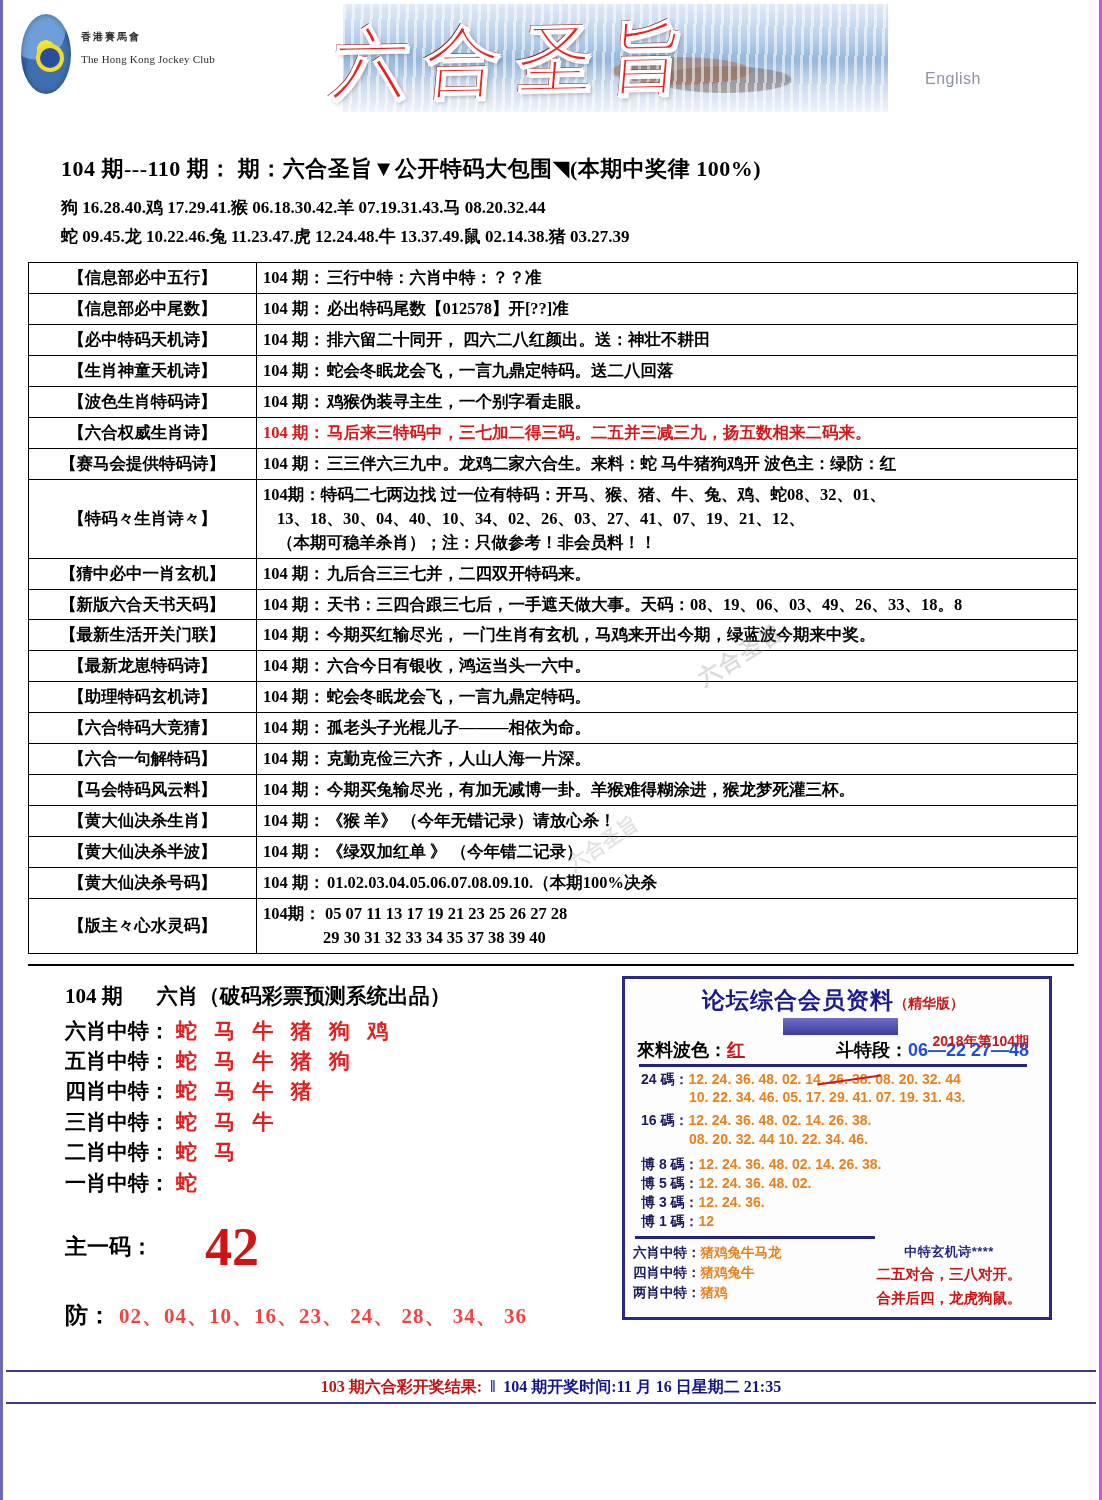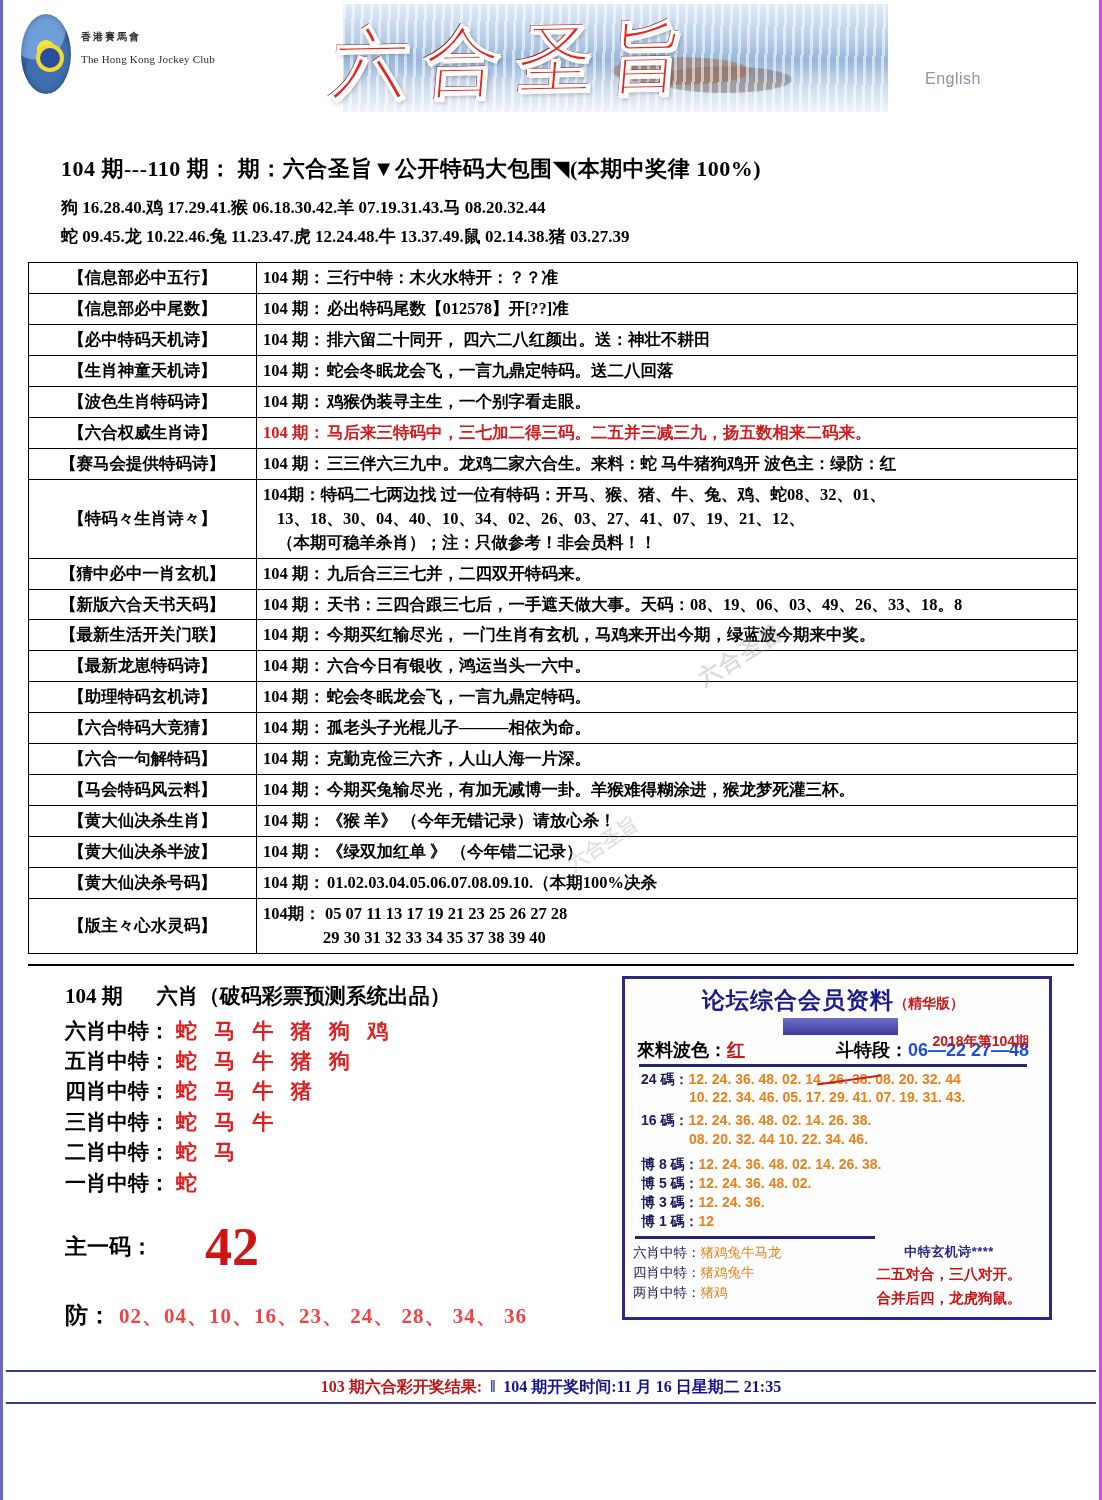--- a/index.html
+++ b/index.html
@@ -164,21 +164,21 @@
   .bb-codes .nums{color:#e8801c;}
   .bb-codes .ind{display:inline-block;width:48px;}
   .bb-row{padding-left:8px;}
   .bb-strike{position:relative;}
   .bb-strike::after{
     content:"";position:absolute;left:46%;top:50%;width:16%;height:2px;background:#d01818;
     transform:rotate(-8deg);
   }
   .bb-hr2{border-top:3px solid #23237e;margin:5px 6px 4px 2px;width:60%;}
   .bb-bottom{display:flex;}
-  .bb-bl{width:58%;font-size:13.5px;font-weight:normal;line-height:1.5;color:#1b1b5e;}
+  .bb-bl{width:58%;font-size:13.5px;font-weight:bold;line-height:1.5;color:#1b1b5e;}
   .bb-bl .nums{color:#e8801c;}
   .bb-br{flex:1;text-align:center;}
   .bb-br .ttl{font-size:13px;font-weight:bold;color:#262685;letter-spacing:.5px;}
   .bb-br .poem{font-size:14.5px;font-weight:bold;color:#cc1111;line-height:1.45;margin-top:3px;}
 
   
   .footer{
     position:absolute;left:3px;right:3px;bottom:96px;
     border-top:2px solid #3a3a8c;border-bottom:2px solid #3a3a8c;
     background:#fff;height:30px;display:flex;align-items:center;justify-content:center;
@@ -223,21 +223,21 @@
   </div>
 
   <div class="headline">104 期---110 期： 期：六合圣旨▼公开特码大包围◥(本期中奖律 100%)</div>
   <div class="zodiac-line">狗 16.28.40.鸡 17.29.41.猴 06.18.30.42.羊 07.19.31.43.马 08.20.32.44</div>
   <div class="zodiac-line" style="margin-top:2px">蛇 09.45.龙 10.22.46.兔 11.23.47.虎 12.24.48.牛 13.37.49.鼠 02.14.38.猪 03.27.39</div>
 
   <table class="main">
     <tbody>
       <tr>
         <td class="k">【信息部必中五行】</td>
-        <td class="v"><span class="per">104 期：</span><span>三行中特：木火水特开：？？准</span></td>
+        <td class="v"><span class="per">104 期：</span><span>三行中特：六肖中特：？？准</span></td>
       </tr>
       <tr>
         <td class="k">【信息部必中尾数】</td>
         <td class="v"><span class="per">104 期：</span><span>必出特码尾数【012578】开[??]准</span></td>
       </tr>
       <tr>
         <td class="k">【必中特码天机诗】</td>
         <td class="v"><span class="per">104 期：</span><span>排六留二十同开，  四六二八红颜出。送：神壮不耕田</span></td>
       </tr>
       <tr>

